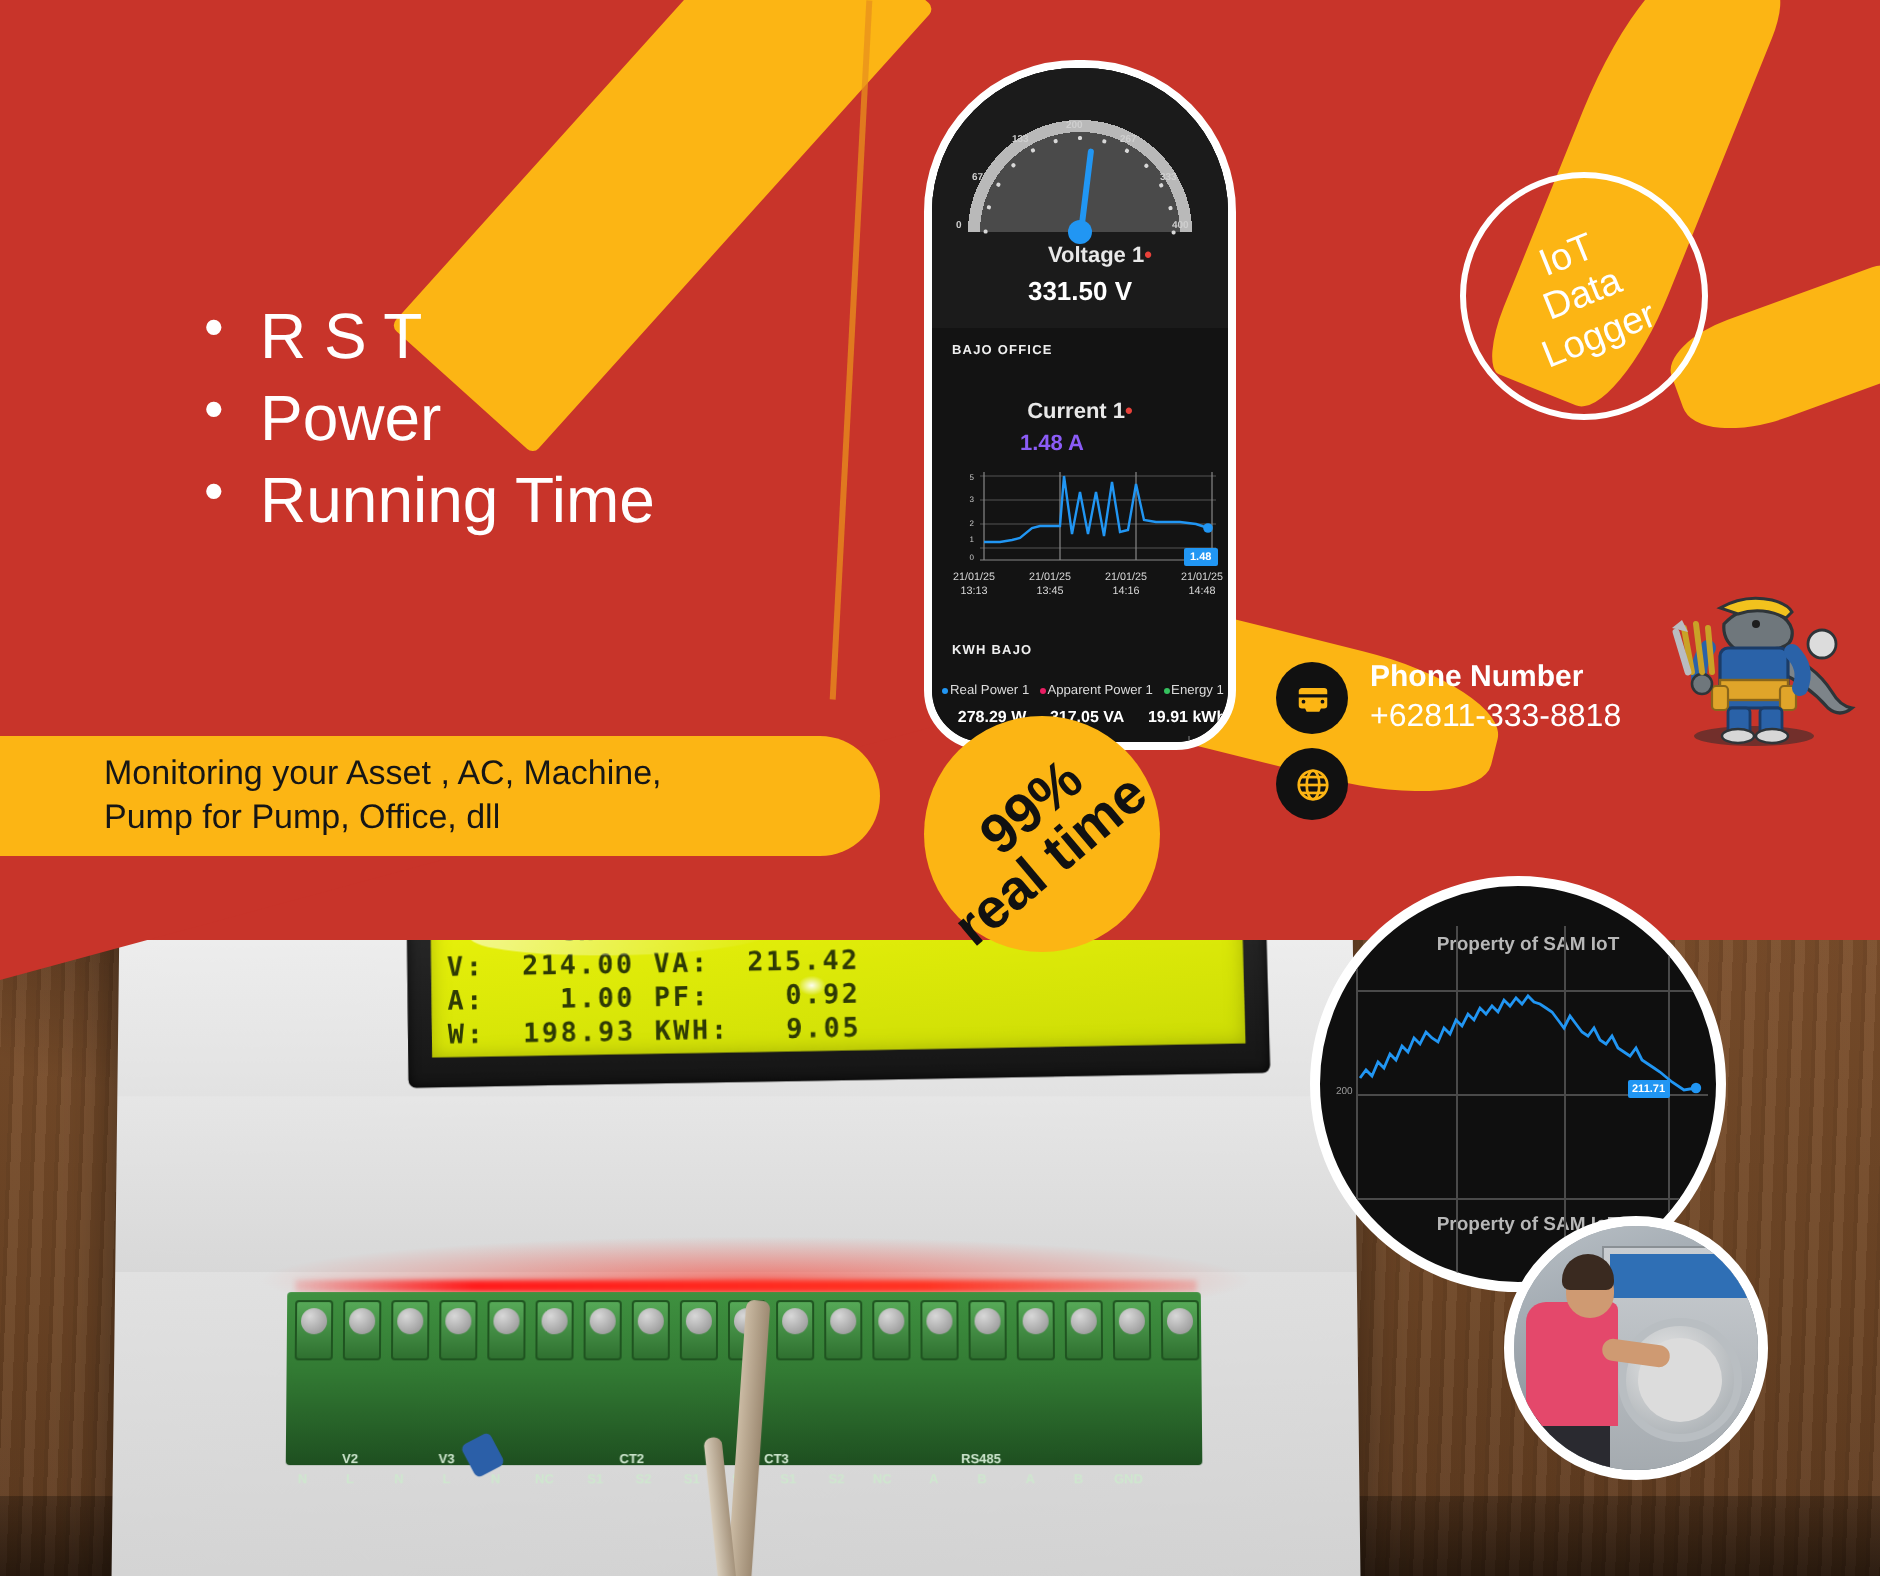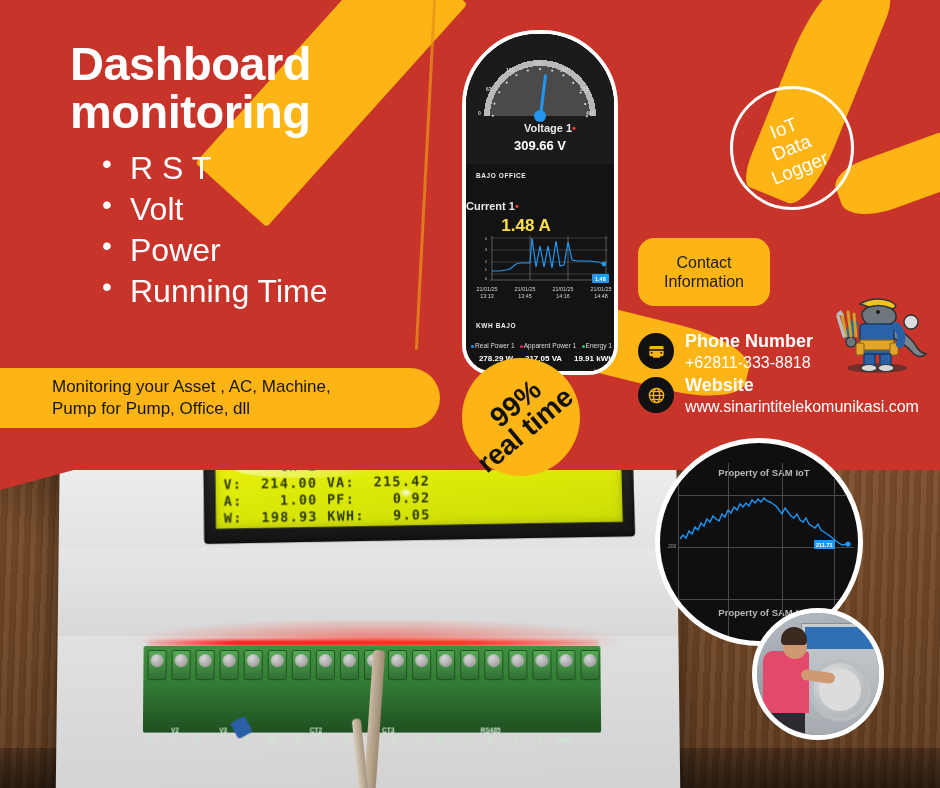--- a/index.html
+++ b/index.html
@@ -155,27 +155,27 @@
     position:absolute; left:0; top:104px; width:148px; text-align:center;
     color:#ffffff; font-size:13px; font-weight:700;
   }
 
   
   .sect-label{
     position:absolute; color:#efefef; font-size:6.5px; font-weight:700;
     letter-spacing:.6px;
   }
   .cur-title{
-    position:absolute; left:0; top:166px; width:148px; text-align:left;
+    position:absolute; left:0; top:166px; width:148px; text-align:center;
     color:#e8e8e8; font-size:11px; font-weight:600;
   }
   .cur-title .dot{ color:#e8413a; }
   .cur-value{
     position:absolute; left:0; top:182px; width:120px; text-align:center;
-    color:#fde047; font-size:17px; font-weight:700;
+    color:#8b5cf6; font-size:11px; font-weight:700;
   }
   .mini-chart{ position:absolute; left:14px; top:202px; width:128px; height:48px; }
   .chart-xlabels{
     position:absolute; left:4px; top:252px; width:148px;
     display:flex; justify-content:space-between;
   }
   .chart-xlabels div{
     color:#d6d6d6; font-size:5.4px; text-align:center; line-height:1.35; width:34px;
   }
   .tagpill{
@@ -217,21 +217,21 @@
     color:#1c1c1c; font-size:16px; line-height:1.2; text-align:center;
   }
 
   
   .contact-row{ position:absolute; display:flex; align-items:center; gap:11px; }
   .c-icon{
     width:36px; height:36px; border-radius:18px; background:#111111;
     display:flex; align-items:center; justify-content:center;
     color:#fcb514; font-size:19px; flex:none;
   }
-  .c-label{ color:#ffffff; font-size:18px; font-weight:700; line-height:1.25; }
+  .c-label{ color:#ffffff; font-size:15px; font-weight:700; line-height:1.25; }
   .c-value{ color:#ffffff; font-size:16px; font-weight:400; line-height:1.25; }
 
   
   .mascot{ position:absolute; left:824px; top:288px; width:106px; height:86px; }
 
   
   .yellow-banner{
     position:absolute; left:0px; top:368px; width:440px; height:60px;
     background:#fcb514; border-radius:0 30px 30px 0;
     display:flex; align-items:center;
@@ -512,28 +512,23 @@
   <div class="red-panel"></div>
   <div class="red-diag"></div>
   <div class="red-right-block"></div>
 
   <div class="ribbon ribbon-1"></div>
   <div class="ribbon ribbon-2"></div>
   <div class="ribbon ribbon-3"></div>
   <div class="ribbon ribbon-4"></div>
   <div class="ribbon-thin"></div>
 
-  <div class="headline">
-    <div>Dashboard</div>
-    <div>monitoring</div>
-  </div>
 
   <ul class="bullets">
     <li>R S T</li>
-    <li>Volt</li>
     <li>Power</li>
     <li>Running Time</li>
   </ul>
 
   <div class="phone">
     <div class="phone-inner">
 
       <div class="gauge-card">
         <div class="gauge-wrap">
           <div class="gauge-arc"></div>
@@ -558,21 +553,21 @@
           <div class="gauge-lbl" style="left:26px; top:11px;">133</div>
           <div class="gauge-lbl" style="left:53px; top:4px;">200</div>
           <div class="gauge-lbl" style="left:80px; top:11px;">267</div>
           <div class="gauge-lbl" style="left:100px; top:30px;">333</div>
           <div class="gauge-lbl" style="left:106px; top:54px;">400</div>
 
           <div class="gauge-needle"></div>
           <div class="gauge-hub"></div>
         </div>
         <div class="gauge-title"><span>Voltage 1</span><span class="dot">•</span></div>
-        <div class="gauge-value">309.66 V</div>
+        <div class="gauge-value">331.50 V</div>
       </div>
 
       <div class="sect-label" style="left:10px; top:138px;">BAJO OFFICE</div>
 
       <div class="cur-title"><span>Current 1</span><span class="dot">•</span></div>
       <div class="cur-value">1.48 A</div>
 
       <svg class="mini-chart" viewBox="0 0 128 48" preserveAspectRatio="none">
         <line x1="10" y1="2" x2="128" y2="2" stroke="#555" stroke-width="0.6"></line>
         <line x1="10" y1="14" x2="128" y2="14" stroke="#555" stroke-width="0.6"></line>
@@ -623,26 +618,20 @@
   </div>
 
   <div class="iot-circle">
     <div class="iot-text">
       <div>IoT</div>
       <div>Data</div>
       <div>Logger</div>
     </div>
   </div>
 
-  <div class="contact-pill">
-    <div>
-      <div>Contact</div>
-      <div>Information</div>
-    </div>
-  </div>
 
   <div class="contact-row" style="left:638px; top:330px;">
     <div class="c-icon">
       <svg width="19" height="19" viewBox="0 0 24 24" fill="#fcb514">
         <path d="M3 7c0-1.1.9-2 2-2h14a2 2 0 0 1 2 2v2H3V7zm0 4h18v5a2 2 0 0 1-2 2h-2l-1 2H8l-1-2H5a2 2 0 0 1-2-2v-5zm3 1.5a1.2 1.2 0 1 0 0 2.4 1.2 1.2 0 0 0 0-2.4zm12 0a1.2 1.2 0 1 0 0 2.4 1.2 1.2 0 0 0 0-2.4zM8.5 13h7v2h-7v-2z"></path>
       </svg>
     </div>
     <div>
       <div class="c-label">Phone Number</div>
       <div class="c-value">+62811-333-8818</div>
@@ -651,24 +640,20 @@
 
   <div class="contact-row" style="left:638px; top:374px;">
     <div class="c-icon">
       <svg width="19" height="19" viewBox="0 0 24 24" fill="none" stroke="#fcb514" stroke-width="1.7">
         <circle cx="12" cy="12" r="9"></circle>
         <ellipse cx="12" cy="12" rx="4" ry="9"></ellipse>
         <line x1="3" y1="12" x2="21" y2="12"></line>
         <line x1="4.5" y1="7" x2="19.5" y2="7"></line>
         <line x1="4.5" y1="17" x2="19.5" y2="17"></line>
       </svg>
-    </div>
-    <div>
-      <div class="c-label">Website</div>
-      <div class="c-value">www.sinarintitelekomunikasi.com</div>
     </div>
   </div>
 
   <svg class="mascot" viewBox="0 0 106 86">
     <ellipse cx="53" cy="80" rx="30" ry="5" fill="#2b2b2b" opacity="0.55"></ellipse>
     <path d="M60 36 q22 6 32 22 q4 7 10 8 q-6 5 -12 0 q-12 -14 -30 -20z" fill="#7d8489" stroke="#2e3438" stroke-width="1.6"></path>
     <circle cx="87" cy="34" r="7" fill="#dcdcdc" stroke="#2e3438" stroke-width="1.4"></circle>
     <path d="M38 24 q8 -9 20 -7 q12 2 14 10 q1 7 -6 9 l-20 2 q-9 -5 -8 -14z" fill="#6f777c" stroke="#2e3438" stroke-width="1.6"></path>
     <path d="M36 16 q12 -7 26 -4 q8 2 10 6 l-3 3 q-12 -6 -24 -2z" fill="#f2c21d" stroke="#2e3438" stroke-width="1.5"></path>
     <circle cx="54" cy="24" r="2" fill="#1d1d1d"></circle>

